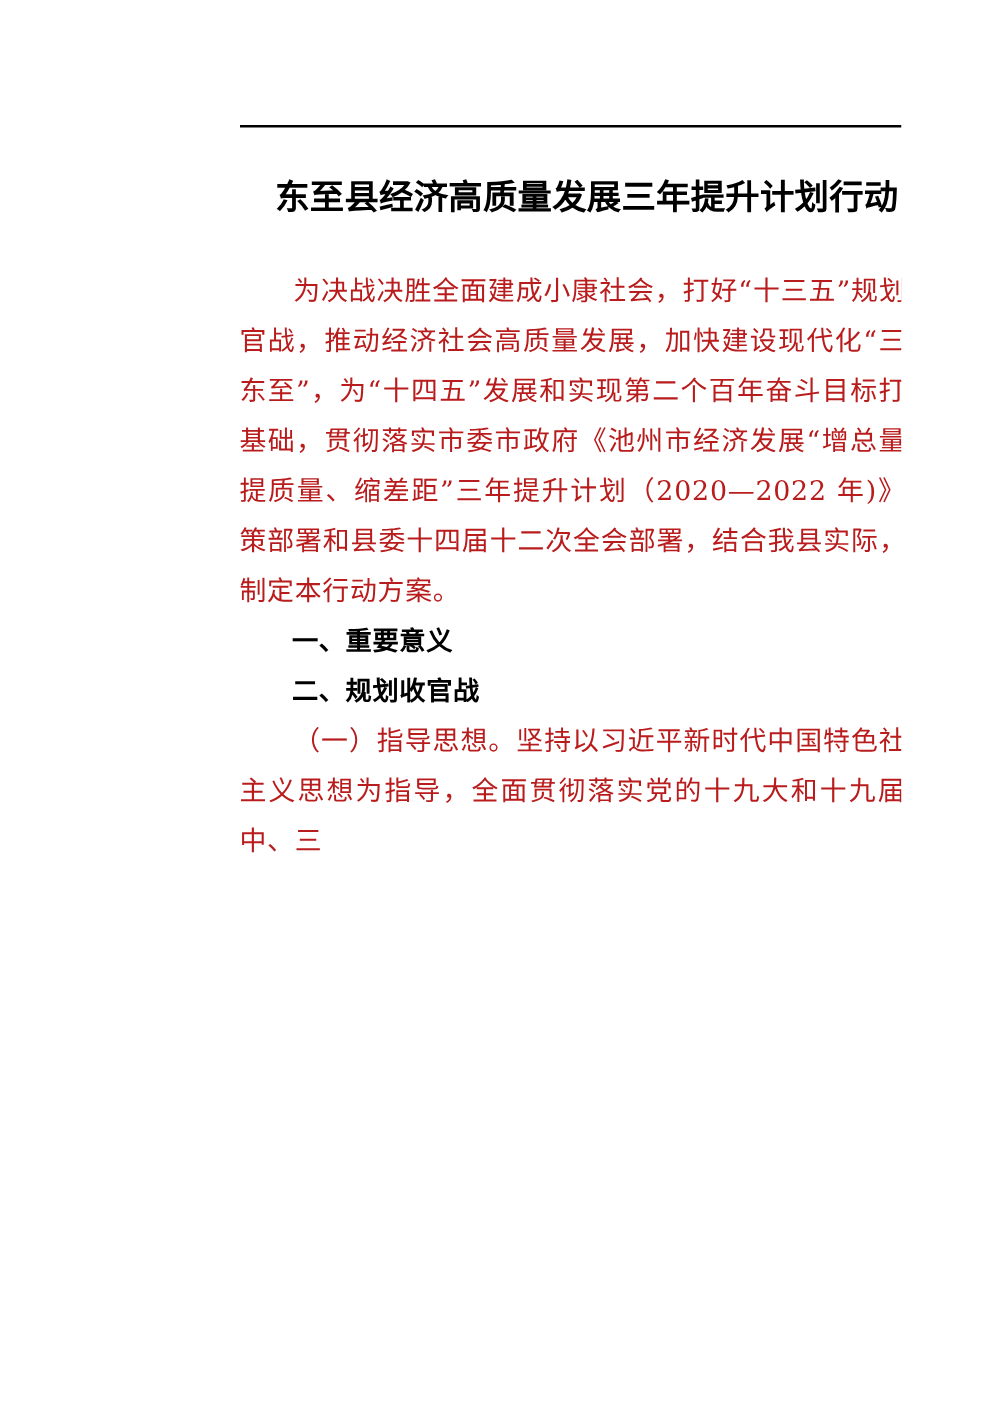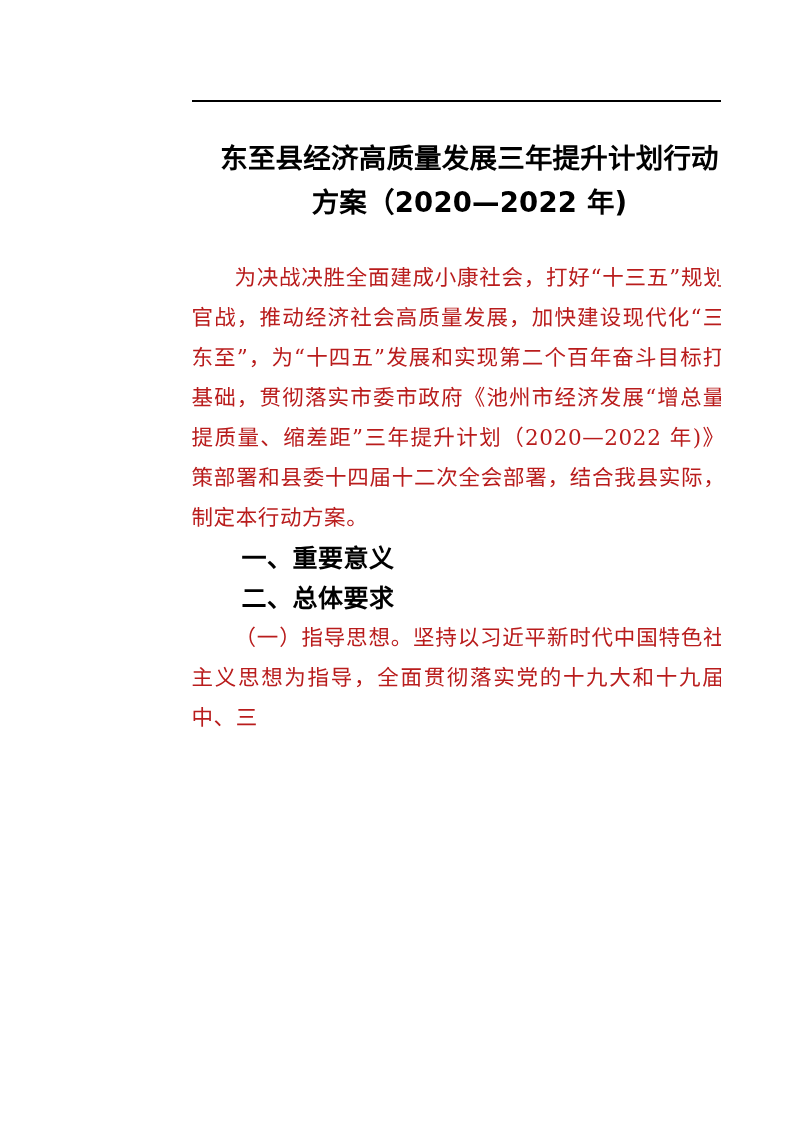--- a/index.html
+++ b/index.html
@@ -71,48 +71,47 @@
     word-break: break-all;
   }
   .para.first-body {
     margin-top: 34px;
   }
 
   
   .section-heading {
     font-family: Liberation Sans, sans-serif;
     font-weight: 700;
-    font-size: 25px;
+    font-size: 21px;
     line-height: 40px;
     color: #000000;
     text-indent: 2em;
     margin: 0;
     letter-spacing: 0.5px;
   }
 </style>
 </head>
 <body>
 
 <div class="page">
 
   <div class="header-rule-wrap">
     <div class="header-rule"></div>
   </div>
 
   <div class="content">
 
     <h1 class="doc-title">
       <span class="title-line">东至县经济高质量发展三年提升计划行动</span>
-      <span class="title-line">方案（2020—2022 年)</span>
     </h1>
 
     <p class="para first-body">为决战决胜全面建成小康社会，打好“十三五”规划收官战，推动经济社会高质量发展，加快建设现代化“三美东至”，为“十四五”发展和实现第二个百年奋斗目标打好基础，贯彻落实市委市政府《池州市经济发展“增总量、提质量、缩差距”三年提升计划（2020—2022 年)》决策部署和县委十四届十二次全会部署，结合我县实际，特制定本行动方案。</p>
 
     <h2 class="section-heading">一、重要意义</h2>
 
 
-    <h2 class="section-heading">二、总体要求</h2>
+    <h2 class="section-heading">二、规划收官战</h2>
 
     <p class="para">（一）指导思想。坚持以习近平新时代中国特色社会主义思想为指导，全面贯彻落实党的十九大和十九届二中、三</p>
 
   </div>
 
 </div>
 
 </body></html>

